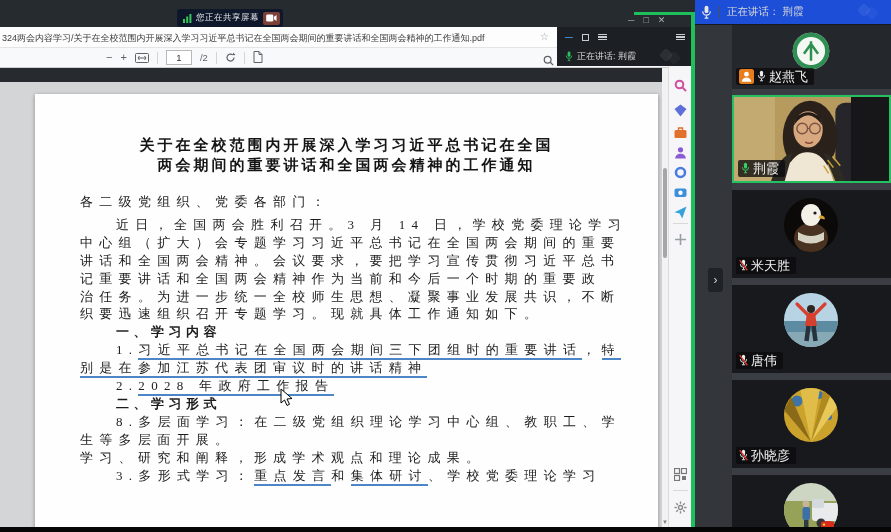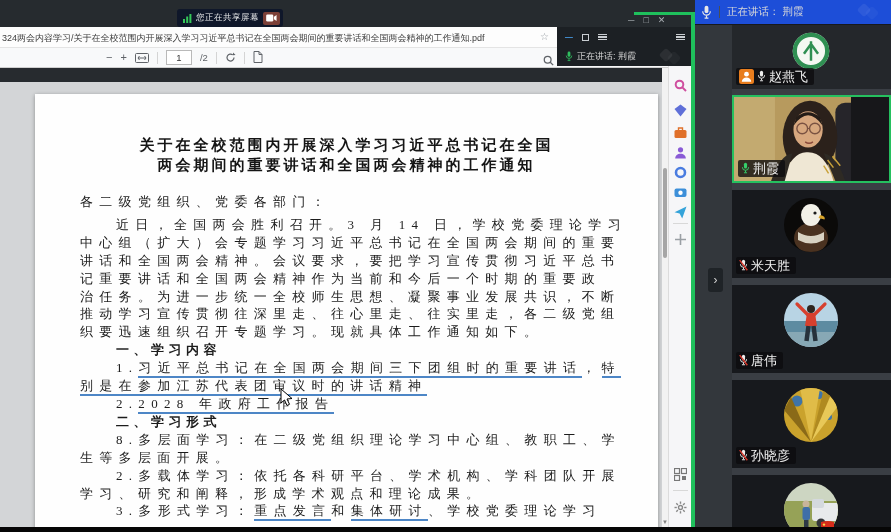--- a/index.html
+++ b/index.html
@@ -168,30 +168,28 @@
         <div>关于在全校范围内开展深入学习习近平总书记在全国</div>
         <div>两会期间的重要讲话和全国两会精神的工作通知</div>
       </div>
       <div class="doc-body">
           <div class="doc-line salut"><span>各二级党组织、党委各部门：</span></div>
           <div class="doc-line indent"><span>近日，全国两会胜利召开。3 月 14 日，学校党委理论学习</span></div>
           <div class="doc-line"><span>中心组（扩大）会专题学习习近平总书记在全国两会期间的重要</span></div>
           <div class="doc-line"><span>讲话和全国两会精神。会议要求，要把学习宣传贯彻习近平总书</span></div>
           <div class="doc-line"><span>记重要讲话和全国两会精神作为当前和今后一个时期的重要政</span></div>
           <div class="doc-line"><span>治任务。为进一步统一全校师生思想、凝聚事业发展共识，不断</span></div>
-          <div class="doc-line"><span>推动学习宣传贯彻往深里走、往心里走、往实里走，各二级党组</span></div>
           <div class="doc-line"><span>织要迅速组织召开专题学习。现就具体工作通知如下。</span></div>
           <div class="doc-line indent bold"><span>一、学习内容</span></div>
           <div class="doc-line indent"><span>1.</span><span class="u">习近平总书记在全国两会期间三下团组时的重要讲话</span><span>，</span><span class="u">特</span></div>
           <div class="doc-line"><span class="u">别是在参加江苏代表团审议时的讲话精神</span></div>
           <div class="doc-line indent"><span>2.</span><span class="u">2028 年政府工作报告</span></div>
           <div class="doc-line indent bold"><span>二、学习形式</span></div>
           <div class="doc-line indent"><span>8.多层面学习：在二级党组织理论学习中心组、教职工、学</span></div>
           <div class="doc-line"><span>生等多层面开展。</span></div>
-          <div class="doc-line indent"><span>2.多载体学习：依托各科研平台、学术机构、学科团队开展</span></div>
           <div class="doc-line"><span>学习、研究和阐释，形成学术观点和理论成果。</span></div>
           <div class="doc-line indent"><span>3.多形式学习：</span><span class="u">重点发言</span><span>和</span><span class="u">集体研讨</span><span>、学校党委理论学习</span></div>
         </div>
     </div>
   </div>
 
   <div class="pdf-scroll">
     <div class="pdf-thumb"></div>
     <div class="pdf-down">▼</div>
   </div>

